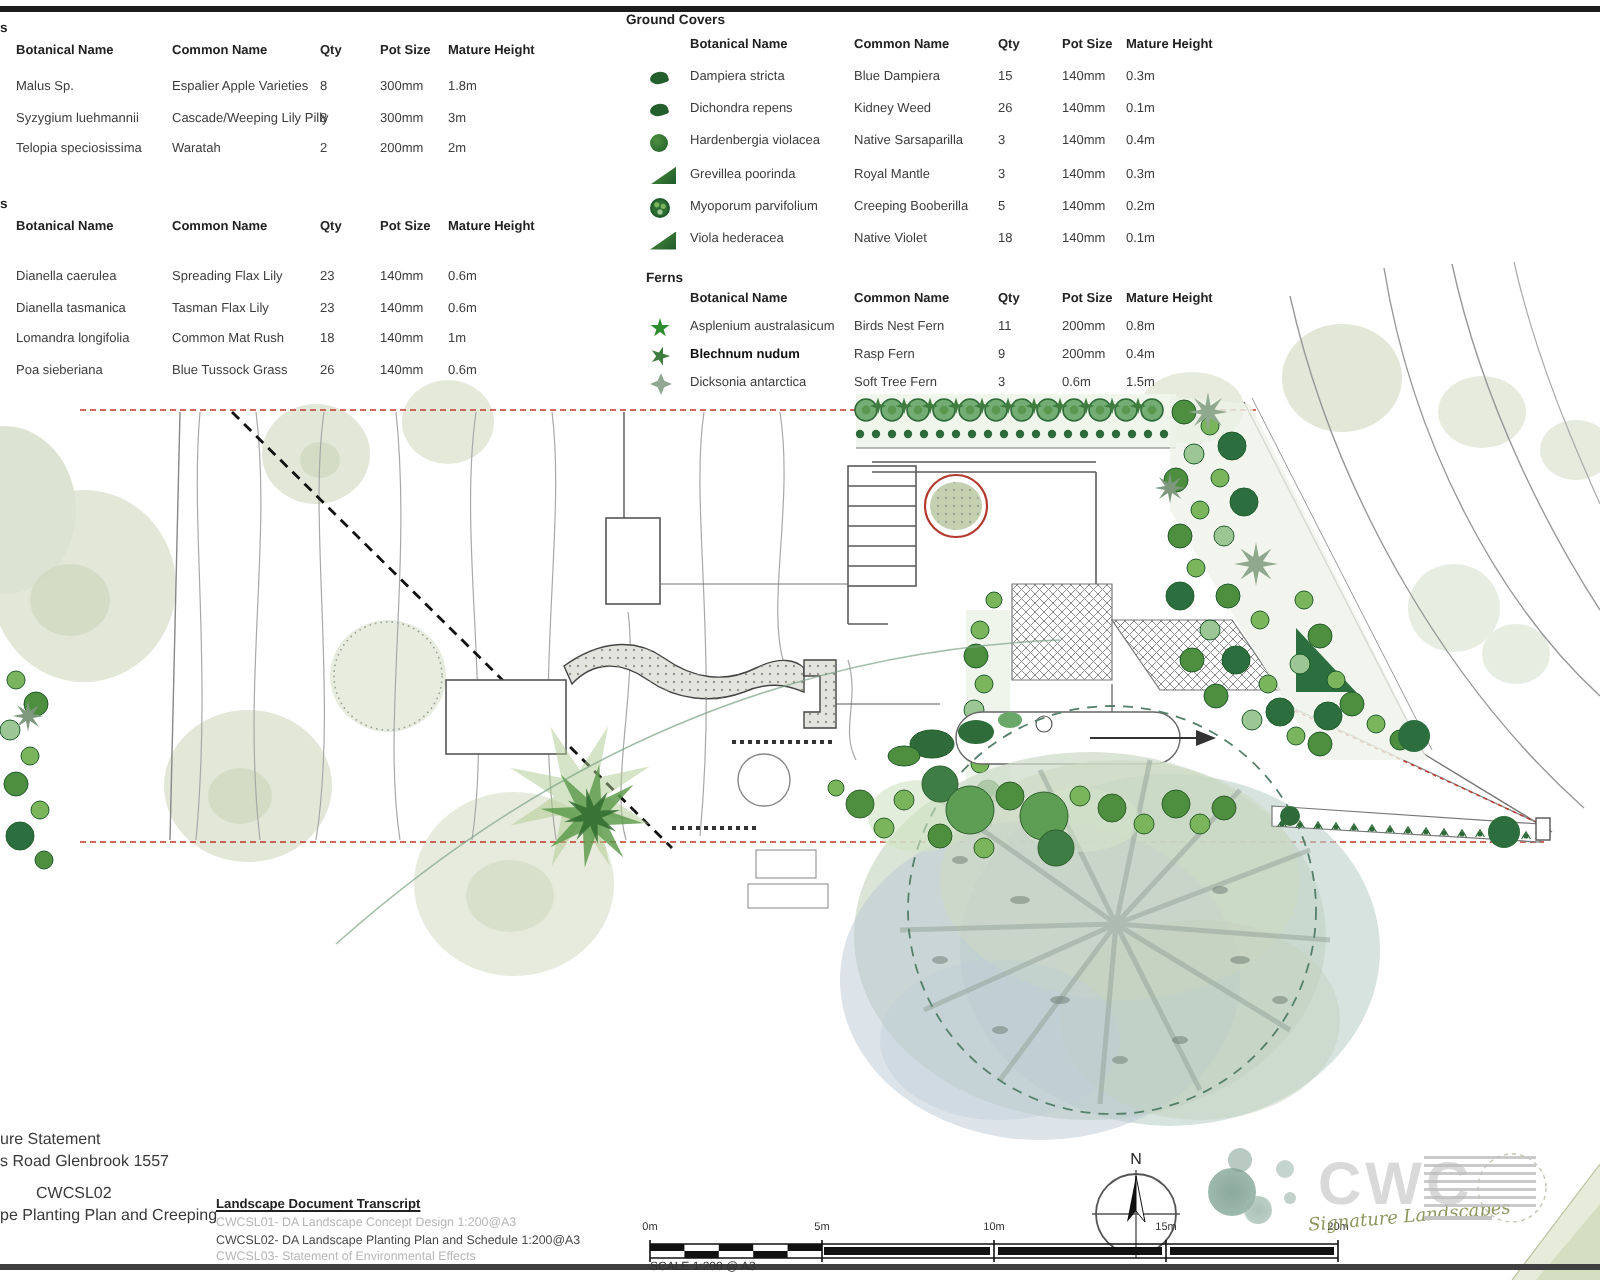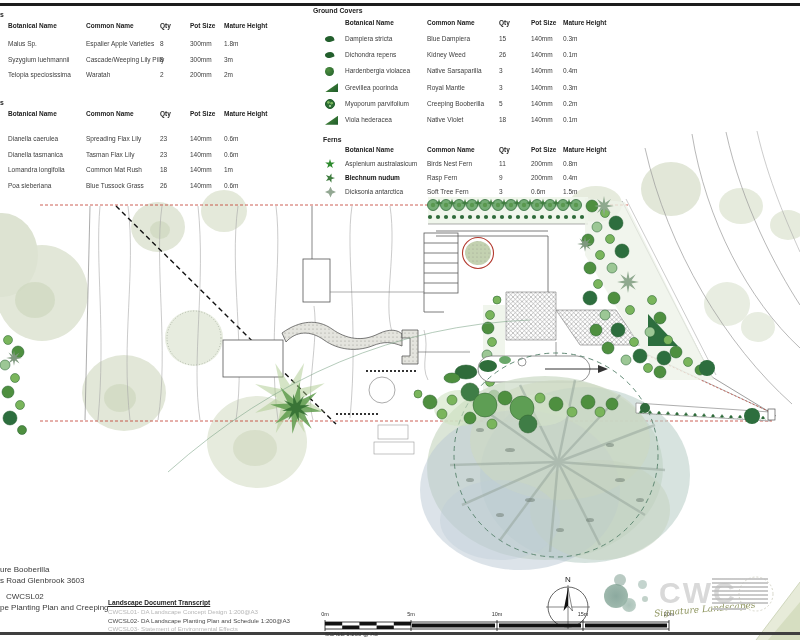--- a/index.html
+++ b/index.html
@@ -616,23 +616,23 @@
           <span class="glyph star-gray-icon"></span>
         </span>
         <span class="tcell">Dicksonia antarctica</span>
         <span class="tcell">Soft Tree Fern</span>
         <span class="tcell">3</span>
         <span class="tcell">0.6m</span>
         <span class="tcell">1.5m</span>
       </div>
     </div>
 
-  <div class="tb-text" style="left:0;top:565px">ure Booberilla</div>
-  <div class="tb-text" style="left:0;top:576px">s Road Glenbrook 3603</div>
-  <div class="tb-text" style="left:6px;top:592px">CWCSL02</div>
+  <div class="tb-text" style="left:0;top:565px">ure Statement</div>
+  <div class="tb-text" style="left:0;top:576px">s Road Glenbrook 1557</div>
+  <div class="tb-text" style="left:18px;top:592px">CWCSL02</div>
   <div class="tb-text" style="left:0;top:603px">pe Planting Plan and Creeping</div>
 
   <div class="transcript">
     <div class="head">Landscape Document Transcript</div>
     <div class="line muted">CWCSL01- DA Landscape Concept Design 1:200@A3</div>
     <div class="line">CWCSL02- DA Landscape Planting Plan and Schedule 1:200@A3</div>
     <div class="line muted">CWCSL03- Statement of Environmental Effects</div>
   </div>
 
   <div class="scale-label" style="left:325px">0m</div>

